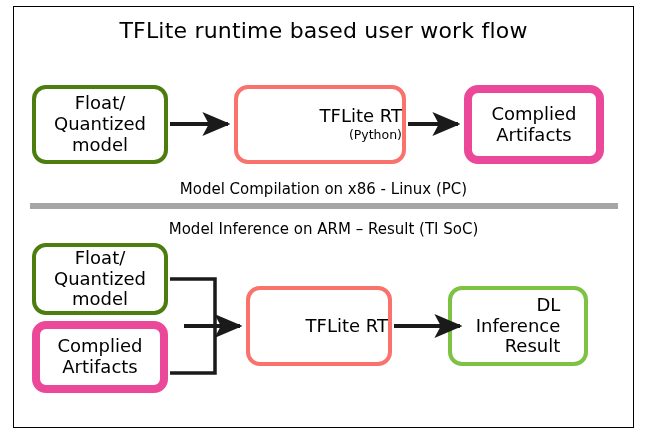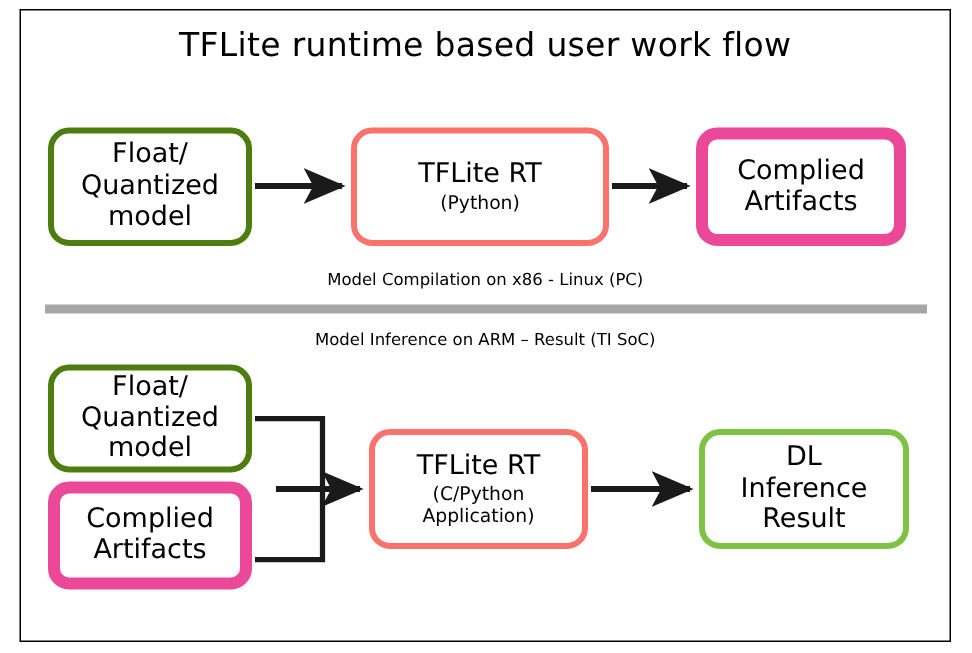--- a/index.html
+++ b/index.html
@@ -57,31 +57,31 @@
   .node .main {
     font-size: 18px;
     white-space: pre-line;
   }
   .node .sub {
     font-size: 12.5px;
     white-space: pre-line;
     margin-top: 1px;
   }
   .node.gray   { border: 4px solid #4d7c0f; }
-  .node.red    { border: 4px solid #FA726C; }
+  .node.red    { border: 4px solid #FA726C; align-items: flex-end; }
   .node.blue   { border: 8px solid #ec4899; }
   .node.green  { border: 4px solid #7DC242; }
 
   
   .caption {
     position: absolute;
     width: 621px;
     left: 13px;
     text-align: center;
-    font-size: 11px;
+    font-size: 15px;
     color: #000000;
   }
   
   .divider {
     position: absolute;
     left: 30px;
     top: 203px;
     width: 588px;
     height: 6px;
     background: #A6A6A6;
@@ -132,25 +132,23 @@
 model</div>
   </div>
 
   <div class="node blue" style="left:32px; top:321px; width:136px; height:72px;">
     <div class="main">Complied
 Artifacts</div>
   </div>
 
   <div class="node red" style="left:246px; top:286px; width:146px; height:80px;">
     <div class="main">TFLite RT</div>
-    <div class="sub">(C/Python
-Application)</div>
   </div>
 
-  <div class="node green" style="left:466px; top:286px; width:140px; height:80px;">
+  <div class="node green" style="left:448px; top:286px; width:140px; height:80px;text-align:right;">
     <div class="main">DL
 Inference
 Result</div>
   </div>
 
   <svg class="connectors" viewBox="0 0 648 435">
     <defs>
       <marker id="arrowhead" markerWidth="7" markerHeight="6" refX="6.4" refY="3" orient="auto" markerUnits="strokeWidth">
         <path d="M0,0 L7,3 L0,6 L1.6,3 Z" fill="#1A1A1A"></path>
       </marker>

